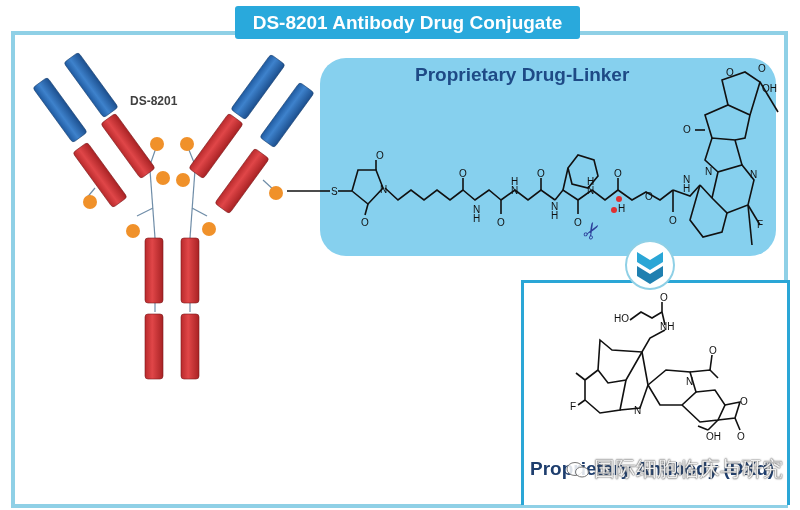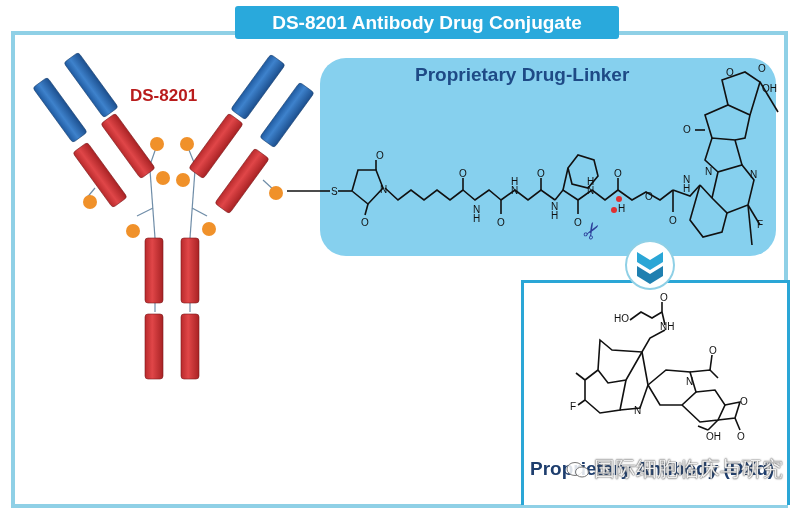--- a/index.html
+++ b/index.html
@@ -1,19 +1,19 @@
 <!DOCTYPE html>
 <html><head>
 <meta charset="utf-8">
 <style>
   html, body { margin:0; padding:0; background:#ffffff; }
   body { width:800px; height:510px; position:relative; overflow:hidden; font-family:"Liberation Sans", sans-serif; }
   .outer-frame { position:absolute; left:11px; top:31px; width:769px; height:469px; border:4px solid #8fd0e6; box-sizing:content-box; }
-  .title-tab { position:absolute; left:235px; top:6px; width:384px; height:33px; background:#29a9dc; border-radius:3px; color:#ffffff; font-weight:bold; font-size:19px; line-height:33px; text-align:center; }
-  .ab-label { position:absolute; left:130px; top:86px; font-weight:bold; font-size:17px; color:#b91c1c; }
+  .title-tab { position:absolute; left:235px; top:6px; width:345px; height:33px; background:#29a9dc; border-radius:3px; color:#ffffff; font-weight:bold; font-size:19px; line-height:33px; text-align:center; }
+  .ab-label { position:absolute; left:130px; top:94px; font-weight:bold; font-size:12px; color:#404040; }
   .drug-panel { position:absolute; left:320px; top:58px; width:456px; height:198px; background:#86d0ee; border-radius:26px; }
   .drug-title { position:absolute; left:415px; top:64px; font-weight:bold; font-size:19px; color:#1e4a86; }
   .payload-box { position:absolute; left:521px; top:280px; width:263px; height:222px; border:3px solid #2aa6d6; border-bottom:none; background:#ffffff; }
   .payload-title { position:absolute; left:530px; top:458px; font-weight:bold; font-size:19px; color:#1e3e6e; white-space:nowrap; }
   .watermark { position:absolute; left:560px; top:455px; font-size:21px; color:rgba(255,255,255,0.9); text-shadow:0 0 2px #555, 0 0 1px #333; white-space:nowrap; }
   .wm-icon { position:absolute; left:566px; top:461px; width:24px; height:18px; }
   svg { position:absolute; left:0; top:0; }
   .bond { stroke:#111; stroke-width:1.6; fill:none; }
   .atom { font-size:10px; fill:#111; font-family:"Liberation Sans", sans-serif; }
 </style>

